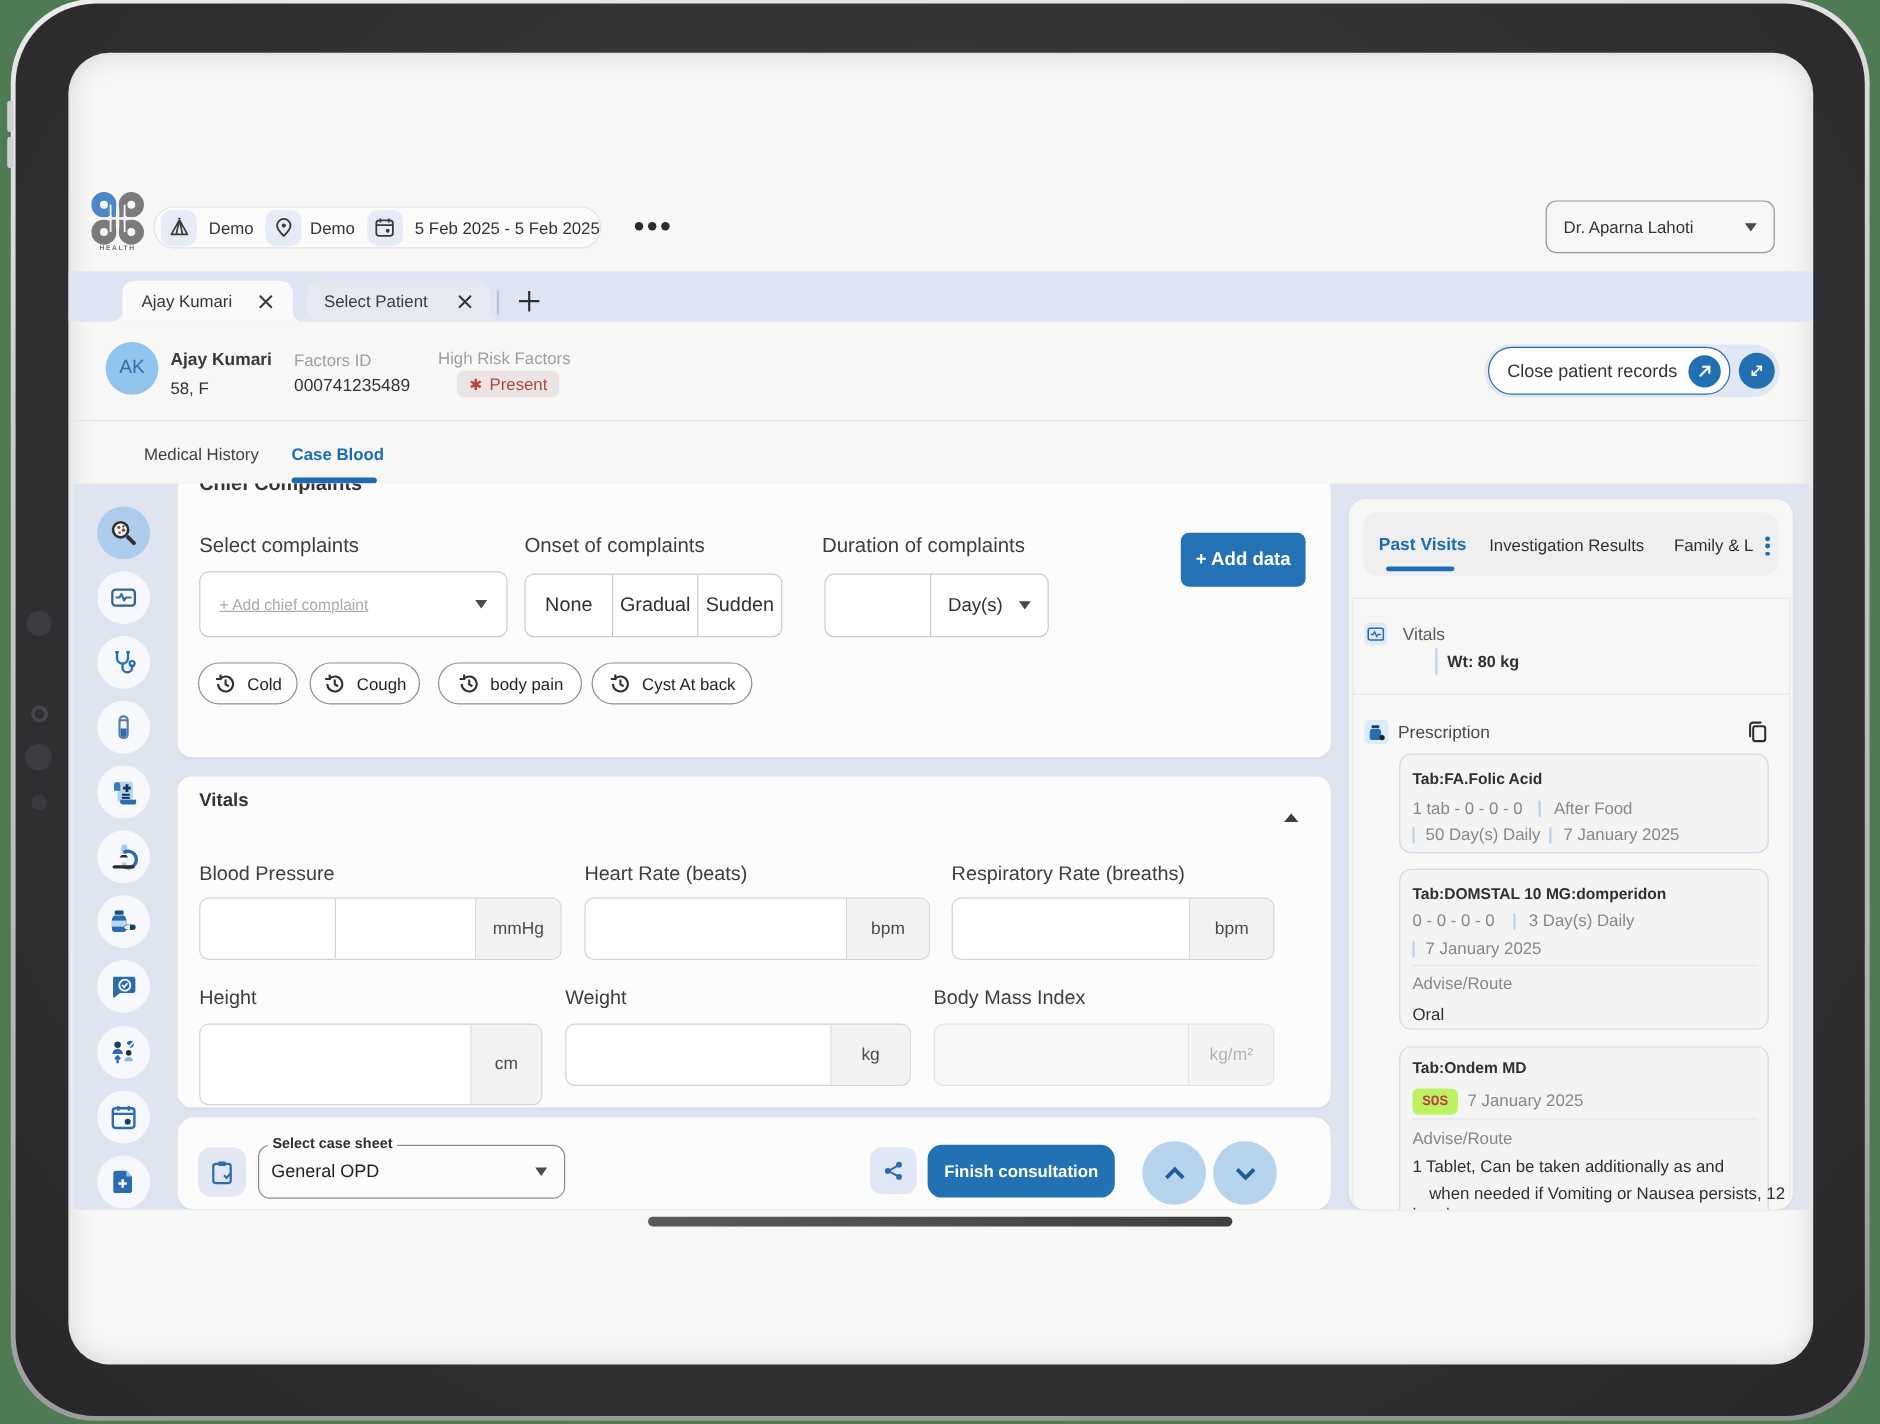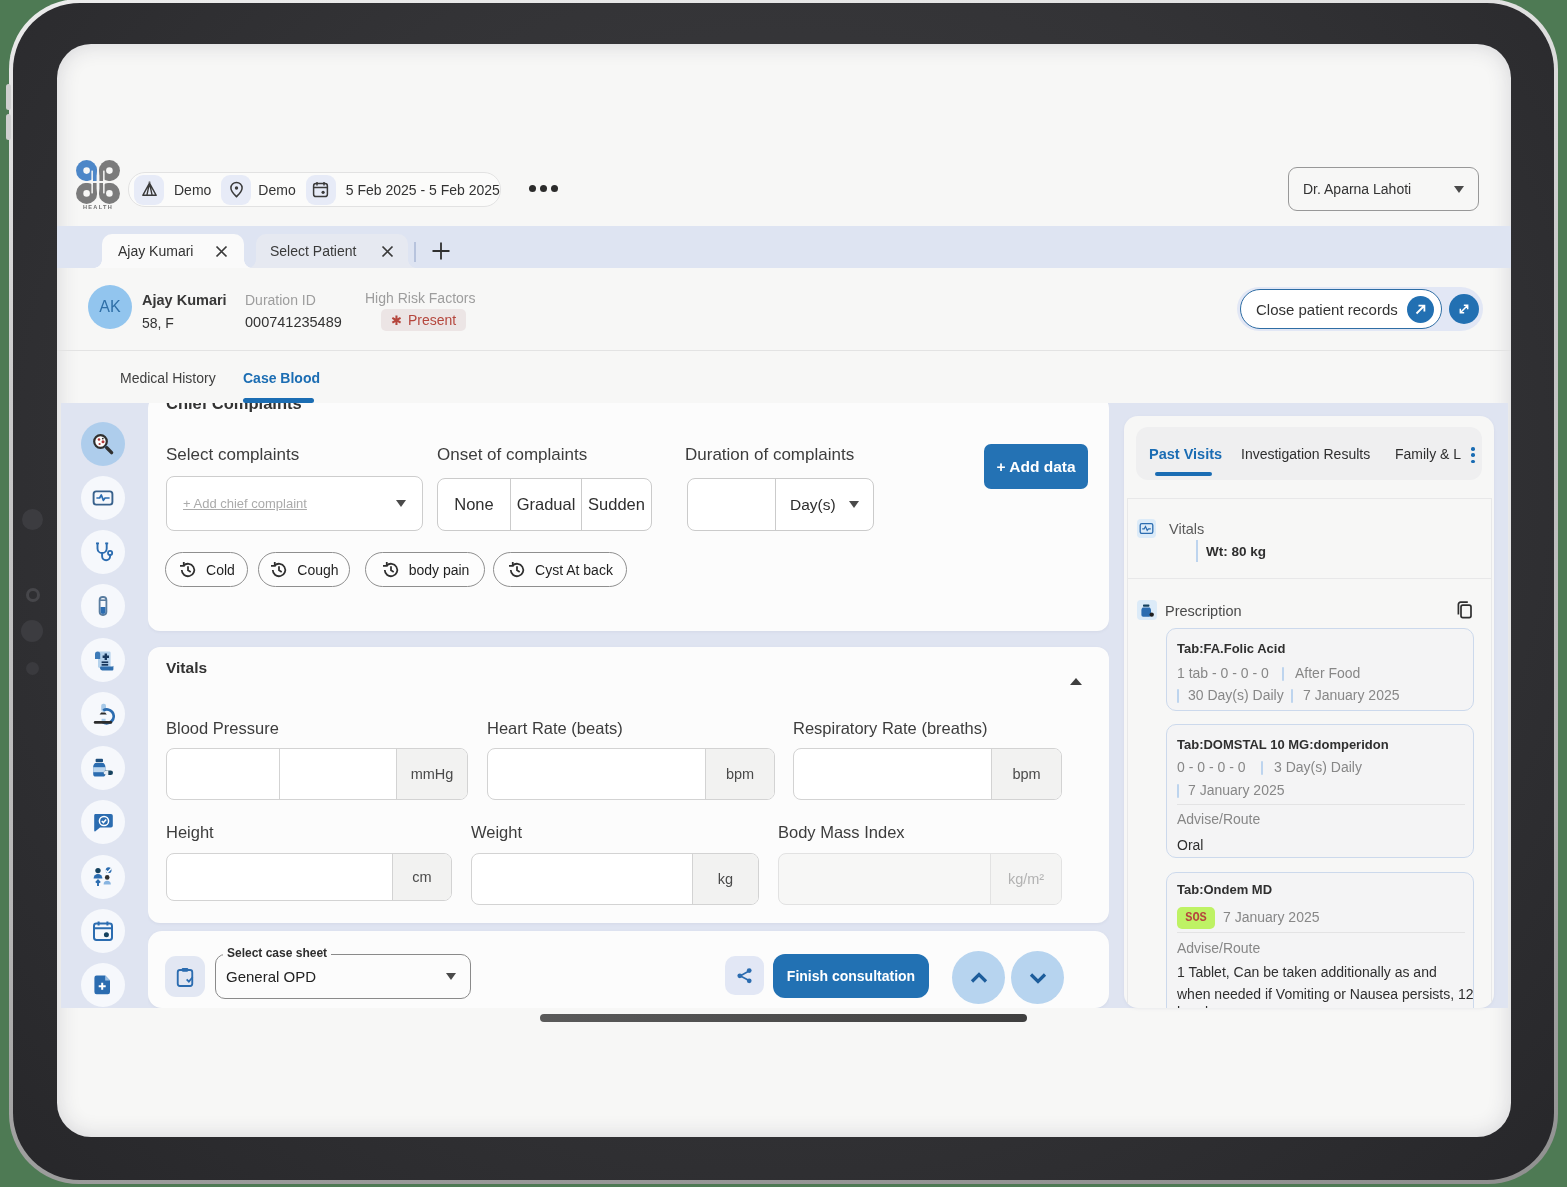--- a/index.html
+++ b/index.html
@@ -153,21 +153,21 @@
         </svg>
       </div>
   <div class="abs" style="left:414px;top:242px;width:2px;height:20px;background:#b7c3dd;"></div>
   <svg class="abs" style="left:431px;top:241px;" width="20" height="20" viewBox="0 0 20 20">
         <path d="M10 1.5 V18.5 M1.5 10 H18.5" stroke="#2f2f2f" stroke-width="1.8"></path>
       </svg>
 
   <div class="avatar">AK</div>
   <div class="t" style="left:142px;top:292px;font-size:14.5px;font-weight:600;color:#383838;">Ajay Kumari</div>
   <div class="t" style="left:142px;top:315px;font-size:14px;">58, F</div>
-  <div class="t gray" style="left:245px;top:292px;font-size:14px;">Duration ID</div>
+  <div class="t gray" style="left:245px;top:292px;font-size:14px;">Factors ID</div>
   <div class="t" style="left:245px;top:314px;font-size:14.5px;">000741235489</div>
   <div class="t gray" style="left:365px;top:290px;font-size:14px;">High Risk Factors</div>
   <div class="present">
         <span style="font-size:13px;">✱</span>
         <span>Present</span>
       </div>
   <div class="abs" style="left:1237px;top:287px;width:246px;height:44px;border-radius:22px;background:#e2e7f5;">
     <div class="abs flex" style="left:3px;top:2px;width:202px;height:40px;border-radius:20px;background:#fff;border:1.6px solid #2e6da4;padding:0 5px 0 15px;gap:9px;">
       <span style="font-size:15px;color:#333;white-space:nowrap;">Close patient records</span>
       <div class="bluecirc" style="width:27px;height:27px;">
@@ -354,21 +354,21 @@
           <div style="width:218px;height:100%;border-right:1px solid #d3d3d3;"></div>
           <div class="flex" style="flex:1;height:100%;background:#f2f2f1;justify-content:center;font-size:14.5px;color:#4a4a4a;">bpm</div>
         </div>
         <div class="abs flex" style="left:645px;top:101px;width:269px;height:52px;border:1px solid #d3d3d3;border-radius:8px;background:#fff;overflow:hidden;">
           <div style="width:198px;height:100%;border-right:1px solid #d3d3d3;"></div>
           <div class="flex" style="flex:1;height:100%;background:#f2f2f1;justify-content:center;font-size:14.5px;color:#4a4a4a;">bpm</div>
         </div>
         <div class="label16" style="left:18px;top:176px;font-size:16.5px;">Height</div>
         <div class="label16" style="left:323px;top:176px;font-size:16.5px;">Weight</div>
         <div class="label16" style="left:630px;top:176px;font-size:16.5px;">Body Mass Index</div>
-        <div class="abs flex" style="left:18px;top:206px;width:286px;height:48px;border:1px solid #d3d3d3;border-radius:8px;background:#fff;overflow:hidden;">
+        <div class="abs flex" style="left:18px;top:206px;width:286px;height:68px;border:1px solid #d3d3d3;border-radius:8px;background:#fff;overflow:hidden;">
           <div style="width:226px;height:100%;border-right:1px solid #d3d3d3;"></div>
           <div class="flex" style="flex:1;height:100%;background:#f2f2f1;justify-content:center;font-size:14.5px;color:#4a4a4a;">cm</div>
         </div>
         <div class="abs flex" style="left:323px;top:206px;width:288px;height:52px;border:1px solid #d3d3d3;border-radius:8px;background:#fff;overflow:hidden;">
           <div style="width:221px;height:100%;border-right:1px solid #d3d3d3;"></div>
           <div class="flex" style="flex:1;height:100%;background:#f2f2f1;justify-content:center;font-size:14.5px;color:#4a4a4a;">kg</div>
         </div>
         <div class="abs flex" style="left:630px;top:206px;width:284px;height:52px;border:1px solid #e2e2e2;border-radius:8px;background:#f7f7f6;overflow:hidden;">
           <div style="width:212px;height:100%;border-right:1px solid #e2e2e2;"></div>
           <div class="flex" style="flex:1;height:100%;background:#f4f4f3;justify-content:center;font-size:14.5px;color:#b2b2b2;">kg/m²</div>
@@ -444,21 +444,21 @@
       <svg class="abs" style="left:331px;top:184px;" width="19" height="20" viewBox="0 0 19 20">
             <rect x="6" y="5.2" width="10" height="12.4" rx="1.8" fill="none" stroke="#2f2f2f" stroke-width="1.7"></rect>
             <path d="M3.4 14.4 V4.4 a2.2 2.2 0 0 1 2.2 -2.2 h7.2" fill="none" stroke="#2f2f2f" stroke-width="1.7"></path>
           </svg>
       <div class="rcard" style="top:212px;height:83px;">
         <div class="t" style="left:10px;top:12px;font-size:13px;font-weight:700;color:#2f2f2f;">Tab:FA.Folic Acid</div>
         <div class="rg" style="left:10px;top:36px;">1 tab - 0 - 0 - 0</div>
         <div class="sep" style="left:115px;top:38px;height:14px;"></div>
         <div class="rg" style="left:128px;top:36px;">After Food</div>
         <div class="sep" style="left:10px;top:60px;height:14px;"></div>
-        <div class="rg" style="left:21px;top:58px;">30 Day(s) Daily</div>
+        <div class="rg" style="left:21px;top:58px;">50 Day(s) Daily</div>
         <div class="sep" style="left:124px;top:60px;height:14px;"></div>
         <div class="rg" style="left:136px;top:58px;">7 January 2025</div>
       </div>
       <div class="rcard" style="top:308px;height:134px;">
         <div class="t" style="left:10px;top:12px;font-size:13px;font-weight:700;color:#2f2f2f;">Tab:DOMSTAL 10 MG:domperidon</div>
         <div class="rg" style="left:10px;top:34px;">0 - 0 - 0 - 0</div>
         <div class="sep" style="left:94px;top:36px;height:14px;"></div>
         <div class="rg" style="left:107px;top:34px;">3 Day(s) Daily</div>
         <div class="sep" style="left:10px;top:59px;height:14px;"></div>
         <div class="rg" style="left:21px;top:57px;">7 January 2025</div>
@@ -466,20 +466,20 @@
         <div class="rg" style="left:10px;top:86px;">Advise/Route</div>
         <div class="t" style="left:10px;top:112px;font-size:14px;color:#2f2f2f;">Oral</div>
       </div>
       <div class="rcard" style="top:456px;height:150px;">
         <div class="t" style="left:10px;top:9px;font-size:13px;font-weight:700;color:#2f2f2f;">Tab:Ondem MD</div>
         <div class="abs flex" style="left:10px;top:34px;width:38px;height:22px;border-radius:5px;background:#bef264;justify-content:center;font-size:12px;font-weight:700;color:#b5463d;font-family:Liberation Mono, monospace;">SOS</div>
         <div class="rg" style="left:56px;top:36px;">7 January 2025</div>
         <div class="abs" style="left:10px;top:59px;width:288px;height:1px;background:#e3e3e4;"></div>
         <div class="rg" style="left:10px;top:67px;">Advise/Route</div>
         <div class="t" style="left:10px;top:91px;font-size:14px;color:#2f2f2f;">1 Tablet, Can be taken additionally as and</div>
-        <div class="t" style="left:10px;top:113px;font-size:14px;color:#2f2f2f;">when needed if Vomiting or Nausea persists, 12</div>
+        <div class="t" style="left:24px;top:113px;font-size:14px;color:#2f2f2f;">when needed if Vomiting or Nausea persists, 12</div>
         <div class="t" style="left:10px;top:131px;font-size:14px;color:#2f2f2f;">hourly</div>
       </div>
     </div>
   </div>
   <div class="abs" style="left:540px;top:1014px;width:487px;height:8px;border-radius:4px;background:linear-gradient(90deg,#5a5a5a,#3f3f3f);"></div>
 </div>
 </div>
 
 </body></html>

